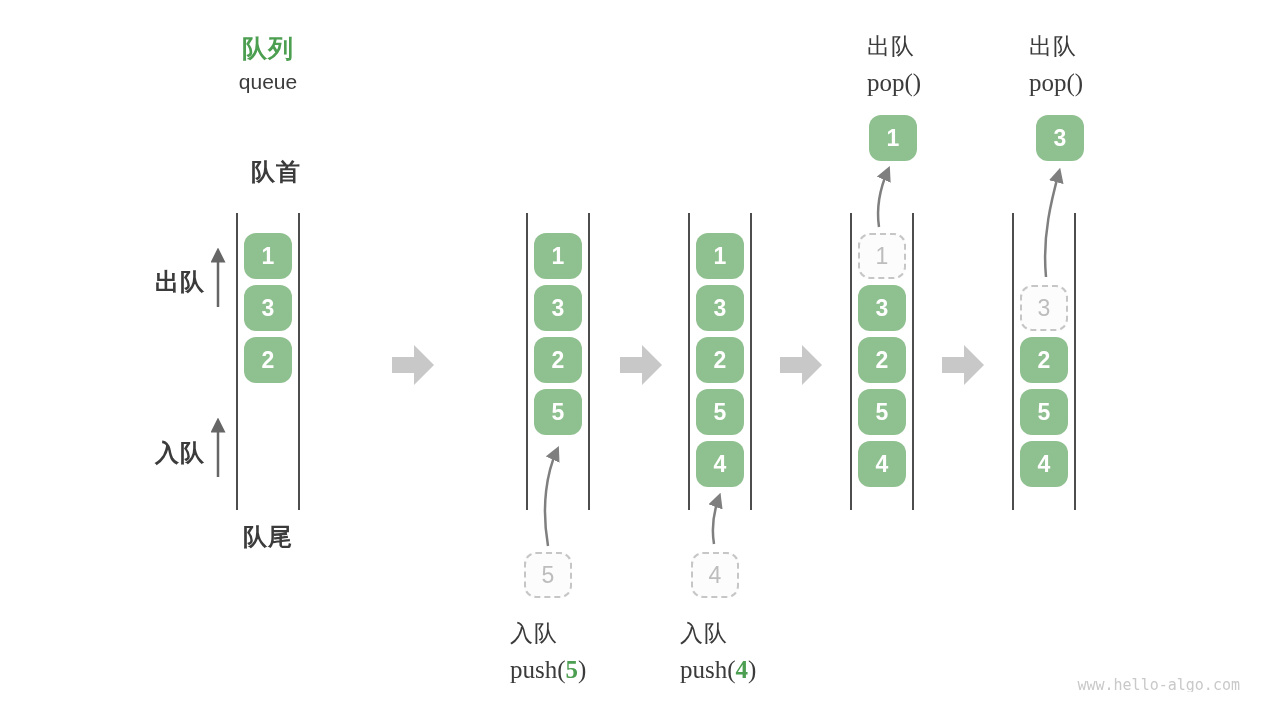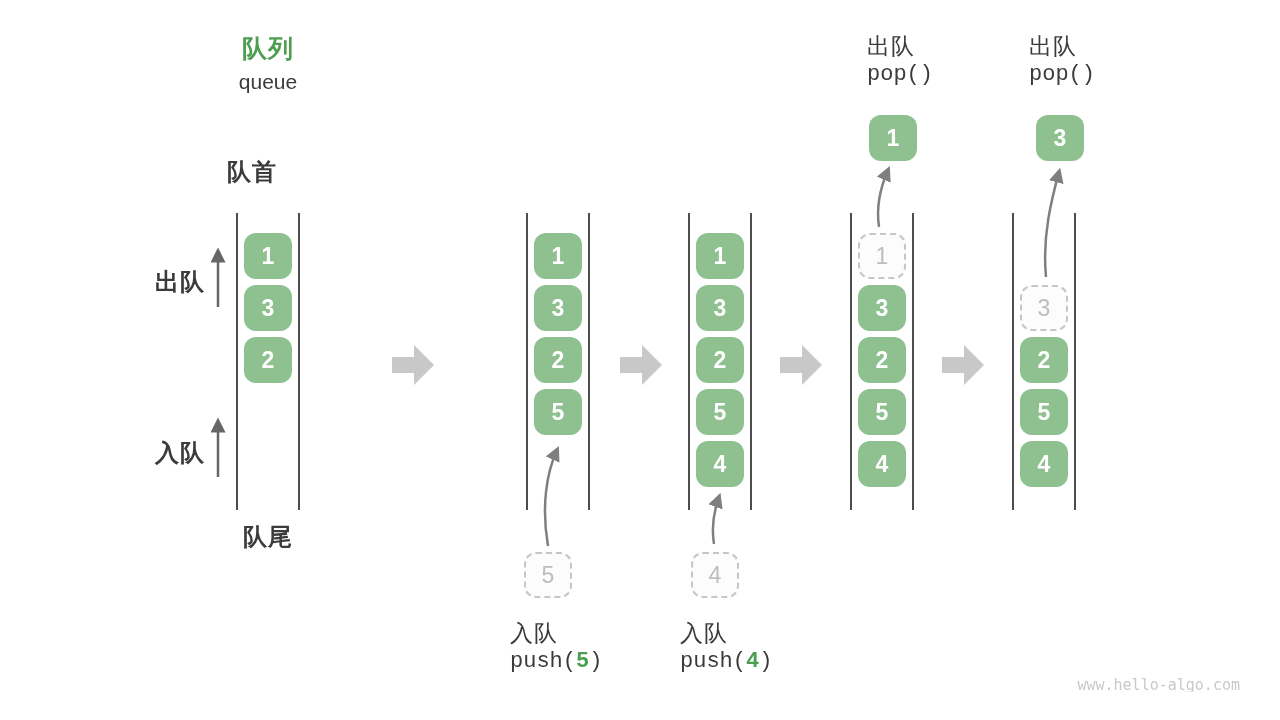--- a/index.html
+++ b/index.html
@@ -22,21 +22,21 @@
     letter-spacing: 1px; white-space: nowrap;
   }
   .title-en {
     left: 268px; top: 70px; transform: translateX(-50%);
     font-size: 21px; color: var(--text-dark); white-space: nowrap;
   }
   .cjk {
     font-size: 24px; font-weight: bold; color: var(--text-dark);
     letter-spacing: 1px; white-space: nowrap;
   }
-  .front { left: 252px; top: 156px; transform: translateX(-50%); }
+  .front { left: 276px; top: 156px; transform: translateX(-50%); }
   .rear  { left: 268px; top: 521px; transform: translateX(-50%); }
   .deq   { left: 180px; top: 266px; transform: translateX(-50%); }
   .enq   { left: 180px; top: 437px; transform: translateX(-50%); }
 
   .wall {
     position: absolute;
     top: 213px; height: 297px; width: 2px;
     background: var(--queue-wall);
   }
   .qbox {
@@ -53,22 +53,23 @@
     color: var(--dashed-number);
     font-weight: normal;
   }
 
   .op-label { position: absolute; white-space: nowrap; }
   .op-action {
     font-size: 23px; font-weight: 500; color: var(--text-dark);
     letter-spacing: 1px;
   }
   .op-code {
-    font-family: Liberation Mono, monospace;
-    font-size: 22px; color: var(--text-dark);
+    margin-top: 7px;
+    font-family: Liberation Serif, serif;
+    font-size: 25px; color: var(--text-dark);
   }
   .op-code .arg { color: var(--title-green); font-weight: bold; }
 
   .watermark {
     right: 40px; top: 676px;
     font-family: "DejaVu Sans Mono", "Liberation Mono", monospace;
     font-size: 15px; color: var(--watermark-gray);
     white-space: nowrap;
   }
 </style>

